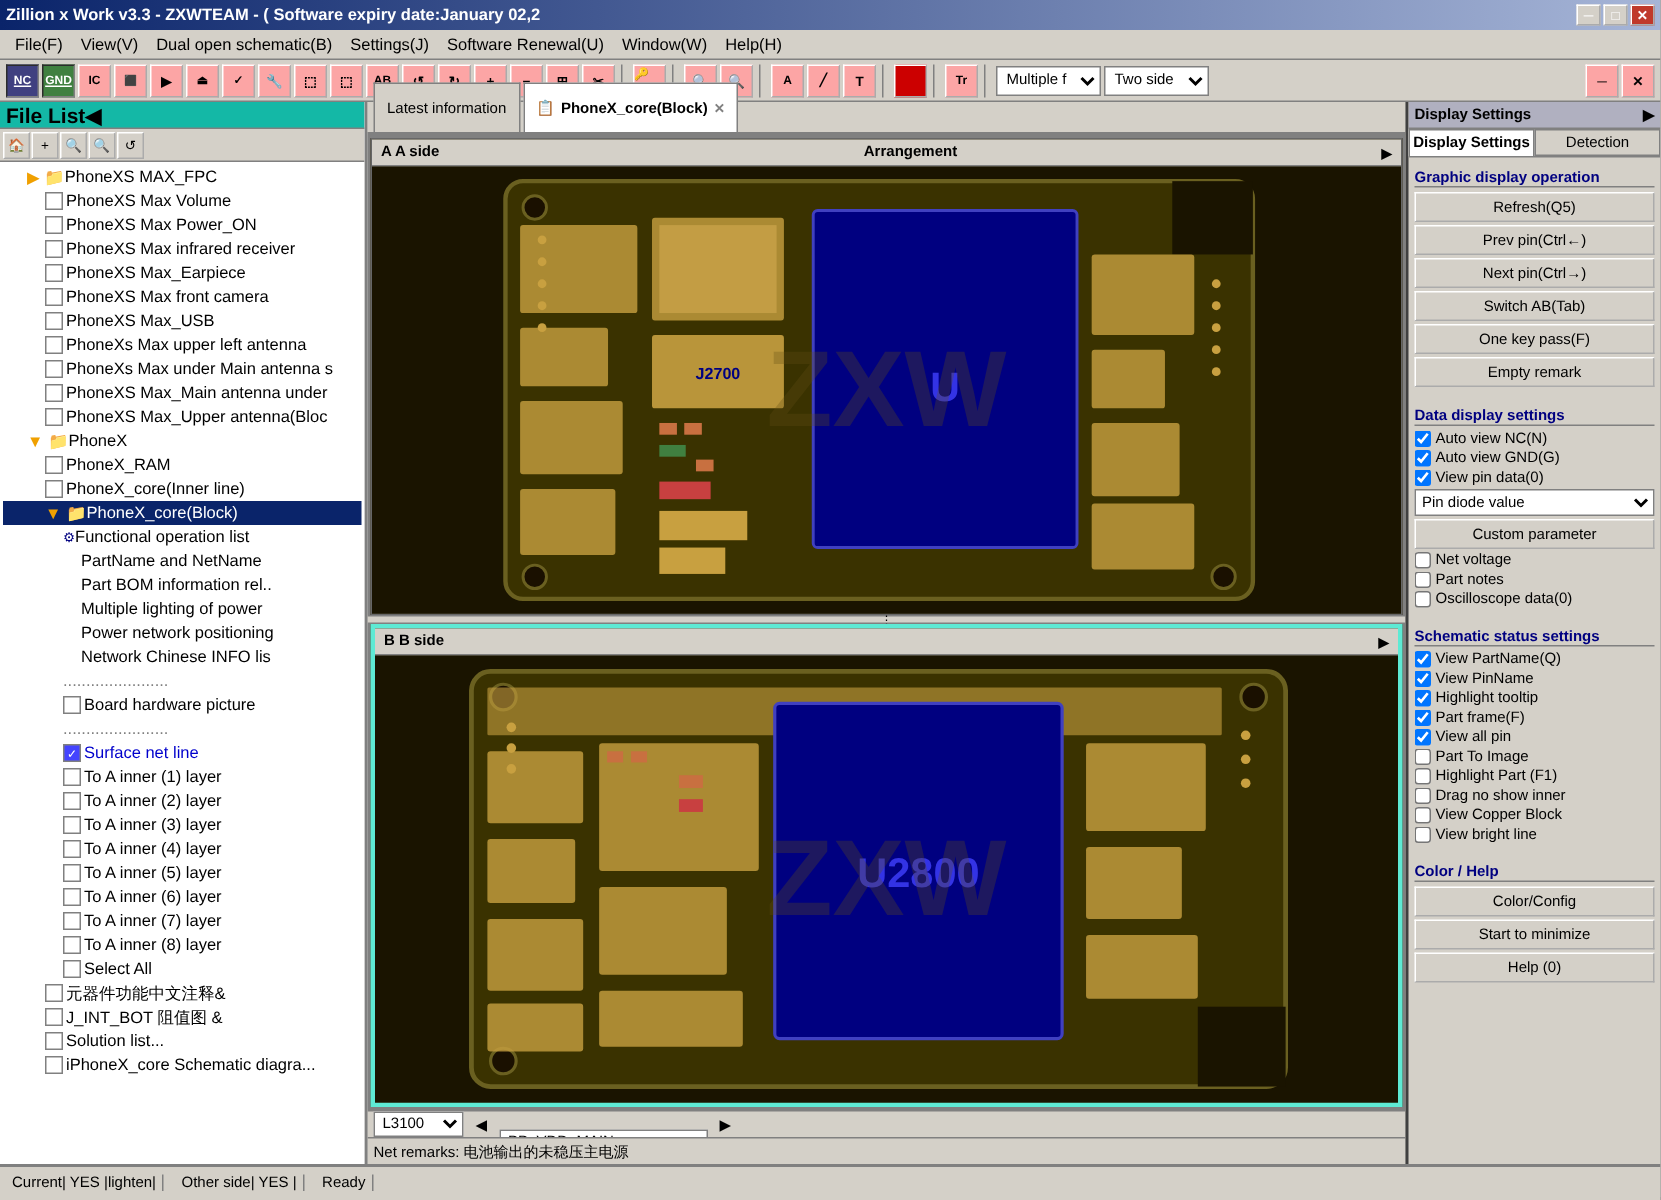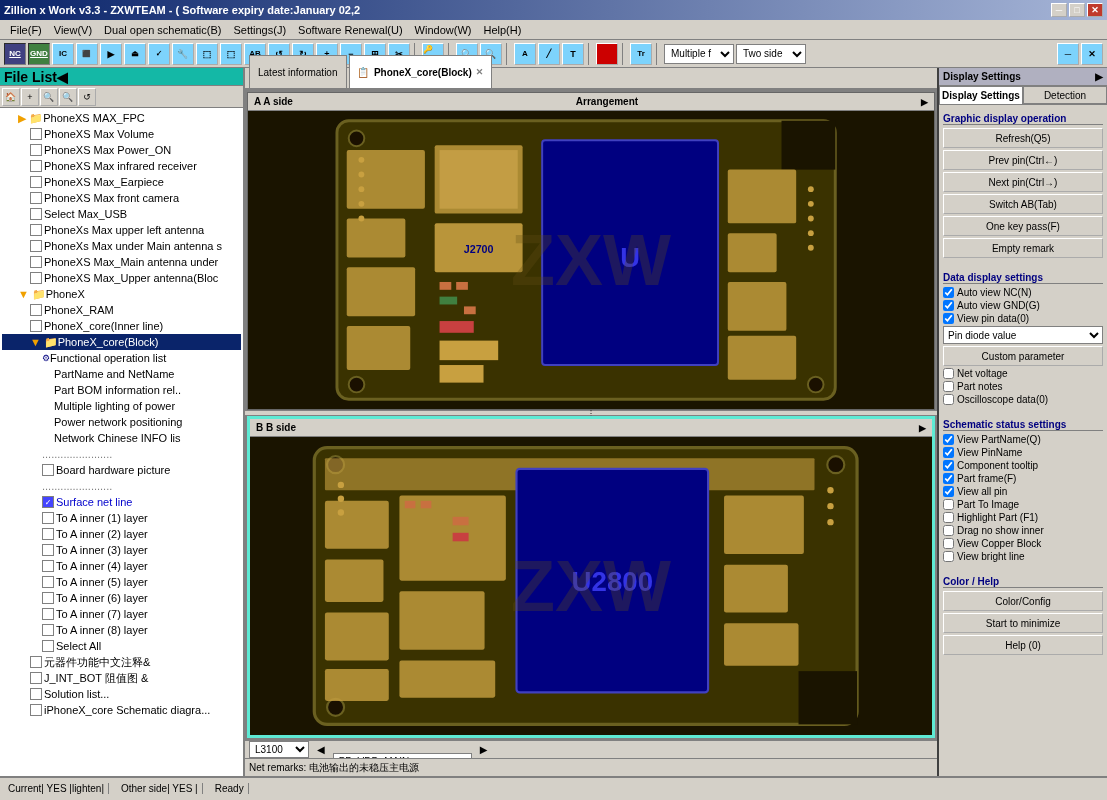--- a/index.html
+++ b/index.html
@@ -10,21 +10,21 @@
     .title-bar-buttons { display: flex; gap: 2px; }
     .title-btn { width: 16px; height: 14px; background: #d4d0c8; border: 1px outset #fff; font-size: 9px; display: flex; align-items: center; justify-content: center; cursor: pointer; }
     .title-btn.close { background: #c0392b; color: white; }
     
     
     .menu-bar { background: #d4d0c8; height: 20px; display: flex; align-items: center; border-bottom: 1px solid #808080; padding: 0 4px; }
     .menu-item { padding: 2px 6px; font-size: 11px; cursor: pointer; }
     
     
     .toolbar { background: #d4d0c8; height: 28px; display: flex; align-items: center; padding: 2px 4px; border-bottom: 1px solid #808080; gap: 2px; }
-    .tb-btn { width: 22px; height: 22px; background: #7dd3fc; border: 1px outset #fff; display: flex; align-items: center; justify-content: center; font-size: 9px; cursor: pointer; font-weight: bold; }
+    .tb-btn { width: 22px; height: 22px; background: #fca5a5; border: 1px outset #fff; display: flex; align-items: center; justify-content: center; font-size: 9px; cursor: pointer; font-weight: bold; }
     .tb-btn.active { border: 1px inset #808080; background: #b0b0b0; text-decoration: underline; }
     .tb-separator { width: 4px; height: 22px; border-left: 1px solid #808080; margin: 0 2px; }
     .tb-dropdown { height: 20px; font-size: 10px; background: white; border: 1px solid #808080; padding: 1px 2px; min-width: 70px; }
     
     
     .main-area { display: flex; height: calc(800px - 70px - 22px); }
     
     
     .file-list { width: 245px; background: white; border-right: 2px solid #808080; display: flex; flex-direction: column; overflow: hidden; }
     .panel-header { background: #14b8a6; height: 18px; display: flex; align-items: center; padding: 0 4px; border-bottom: 1px solid #808080; font-size: 14px; font-weight: bold; }
@@ -195,21 +195,21 @@
       <div class="tree-item">
         <span class="tree-indent"></span>
           <span class="tree-indent"></span>
         <span class="check-box"></span>
         <span>PhoneXS Max front camera</span>
       </div>
       <div class="tree-item">
         <span class="tree-indent"></span>
           <span class="tree-indent"></span>
         <span class="check-box"></span>
-        <span>Select Max_USB</span>
+        <span>PhoneXS Max_USB</span>
       </div>
       <div class="tree-item">
         <span class="tree-indent"></span>
           <span class="tree-indent"></span>
         <span class="check-box"></span>
         <span>PhoneXs Max upper left antenna</span>
       </div>
       <div class="tree-item">
         <span class="tree-indent"></span>
           <span class="tree-indent"></span>
@@ -617,21 +617,21 @@
       <div class="rp-checkbox">
         <input type="checkbox" checked="" style="">
         <span>View PartName(Q)</span>
       </div>
       <div class="rp-checkbox">
         <input type="checkbox" checked="" style="">
         <span>View PinName</span>
       </div>
       <div class="rp-checkbox">
         <input type="checkbox" checked="" style="">
-        <span>Component tooltip</span>
+        <span>Highlight tooltip</span>
       </div>
       <div class="rp-checkbox">
         <input type="checkbox" checked="" style="">
         <span>Part frame(F)</span>
       </div>
       <div class="rp-checkbox">
         <input type="checkbox" checked="" style="">
         <span>View all pin</span>
       </div>
       <div class="rp-checkbox">

